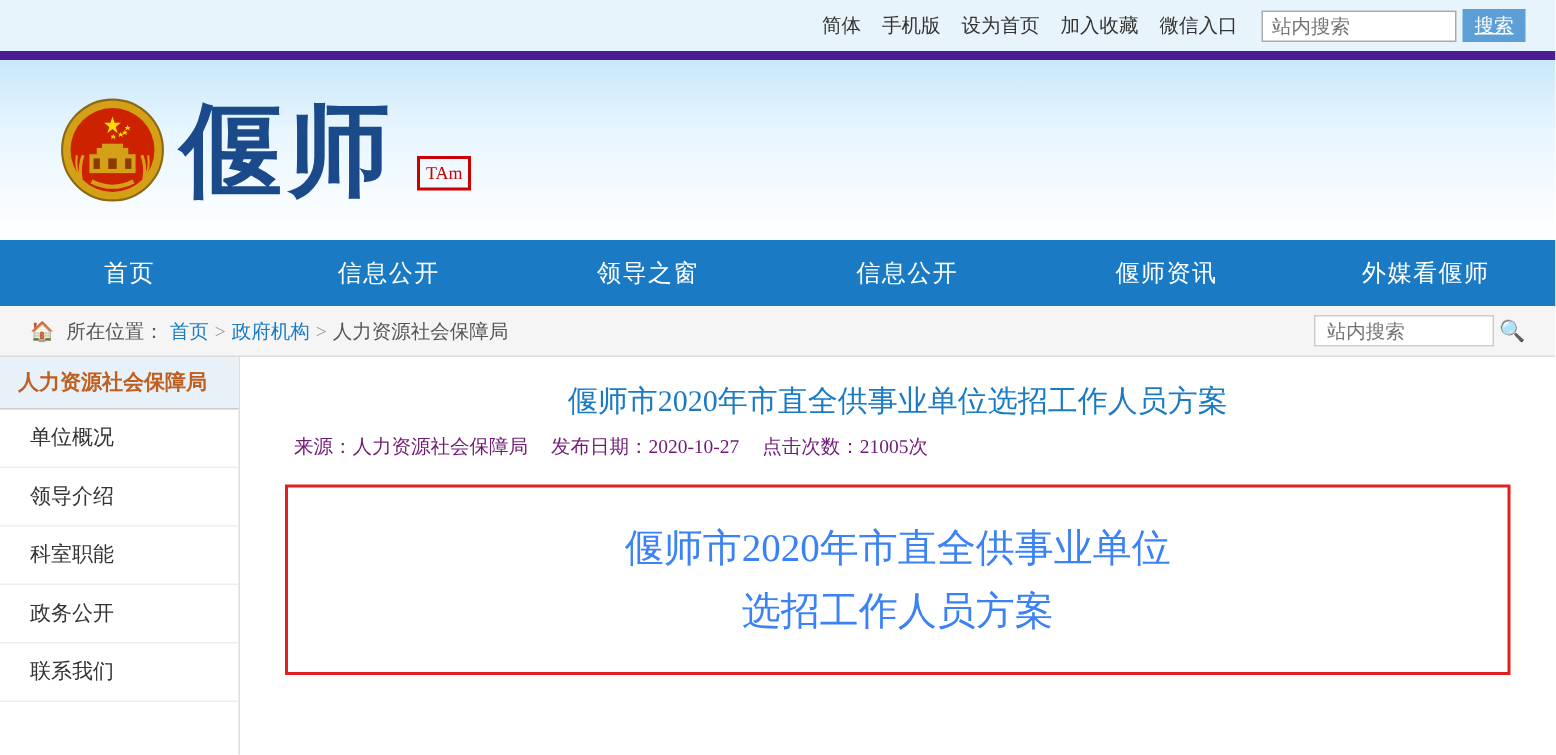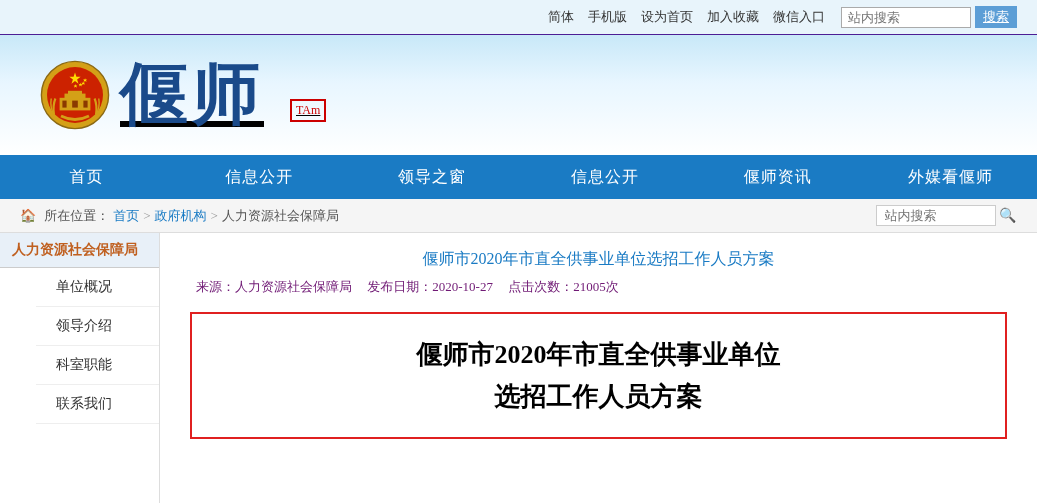--- a/index.html
+++ b/index.html
@@ -6,21 +6,21 @@
     body { font-family: 'SimSun', 'Microsoft YaHei', serif; width: 1037px; height: 503px; overflow: hidden; background: #fff; }
 
     
     .top-bar {
       background: #e8f4fb;
       padding: 6px 20px;
       display: flex;
       justify-content: flex-end;
       align-items: center;
       gap: 16px;
-      border-bottom: 1px solid #4c1d95;
+      border-bottom: 6px solid #4c1d95;
     }
     .top-bar-links { display: flex; gap: 14px; }
     .top-bar-link { font-size: 13px; color: #333; cursor: pointer; text-decoration: none; }
     .top-bar-search { display: flex; align-items: center; gap: 4px; }
     .top-bar-search input {
       border: 1px solid #aaa;
       padding: 2px 6px;
       font-size: 13px;
       width: 130px;
       color: #999;
@@ -39,41 +39,41 @@
     .header {
       background: linear-gradient(180deg, #c8e8f8 0%, #e8f6ff 40%, #ffffff 100%);
       height: 120px;
       display: flex;
       align-items: center;
       padding: 0 40px;
       position: relative;
     }
     .header-logo {
       display: flex;
+      align-items: center;
       gap: 10px;
-      text-decoration: underline;
     }
     .emblem {
       width: 70px;
       height: 70px;
     }
     .site-title {
       font-size: 68px;
       font-family: 'STKaiti', 'KaiTi', cursive;
       color: #1a4a8a;
       font-weight: bold;
       line-height: 1;
       letter-spacing: 4px;
     }
     .seal-stamp {
       font-size: 12px;
       color: #c00;
       border: 2px solid #c00;
       padding: 2px 4px;
-      margin-left: 16px;
+      margin-left: 4px;
       align-self: flex-end;
       margin-bottom: 8px;
     }
 
     
     .nav-bar {
       background: #1a7bc4;
       display: flex;
       height: 44px;
     }
@@ -136,53 +136,52 @@
       font-weight: bold;
       padding: 8px 12px;
       border-bottom: 1px solid #ccc;
     }
     .sidebar-item {
       padding: 10px 20px;
       font-size: 14px;
       color: #333;
       cursor: pointer;
       border-bottom: 1px solid #eee;
-      margin-left: 36px;
     }
 
     
     .content {
       flex: 1;
       padding: 16px 30px;
       background: #fff;
     }
     .article-title-link {
-      font-size: 16px;
+      font-size: 20px;
       color: #1a7bc4;
       text-align: center;
       display: block;
       margin-bottom: 8px;
       cursor: pointer;
     }
     .article-meta {
       font-size: 13px;
       color: #701a75;
       margin-bottom: 16px;
     }
     .article-meta span { margin: 0 6px; }
     .highlighted-box {
       border: 2px solid #e02020;
       padding: 20px 30px;
       text-align: center;
       margin-top: 4px;
     }
     .highlighted-box-text {
       font-size: 26px;
-      color: #000000;
-      font-weight: bold;
+      color: #3b82f6;
+      font-weight: normal;
       line-height: 1.6;
     }
   </style>
 </head>
 <body>
 
 <div class="top-bar">
   <div class="top-bar-links">
     <a class="top-bar-link">简体</a>
     <a class="top-bar-link">手机版</a>
@@ -255,20 +254,21 @@
   </div>
 </div>
 
 <div class="main-layout">
 
   <div class="sidebar">
     <div class="sidebar-title">人力资源社会保障局</div>
     <div class="sidebar-item">单位概况</div>
     <div class="sidebar-item">领导介绍</div>
     <div class="sidebar-item">科室职能</div>
+    <div class="sidebar-item">政务公开</div>
     <div class="sidebar-item">联系我们</div>
   </div>
 
   <div class="content">
     <a class="article-title-link">偃师市2020年市直全供事业单位选招工作人员方案</a>
     <div class="article-meta">
       <span>来源：人力资源社会保障局</span>
       <span>发布日期：2020-10-27</span>
       <span>点击次数：21005次</span>
     </div>

